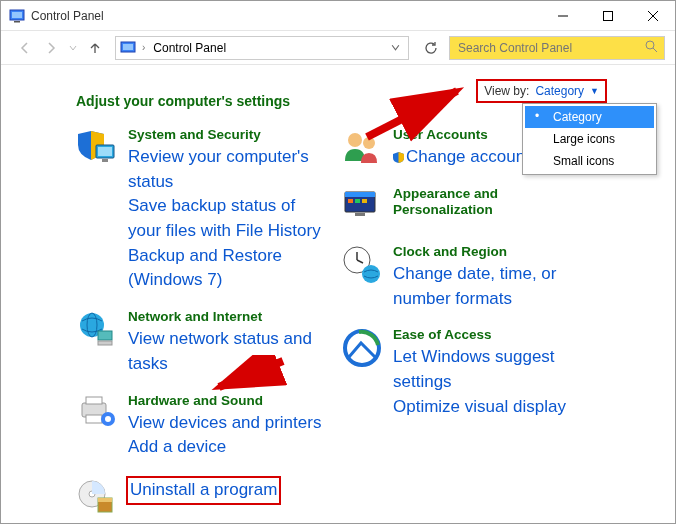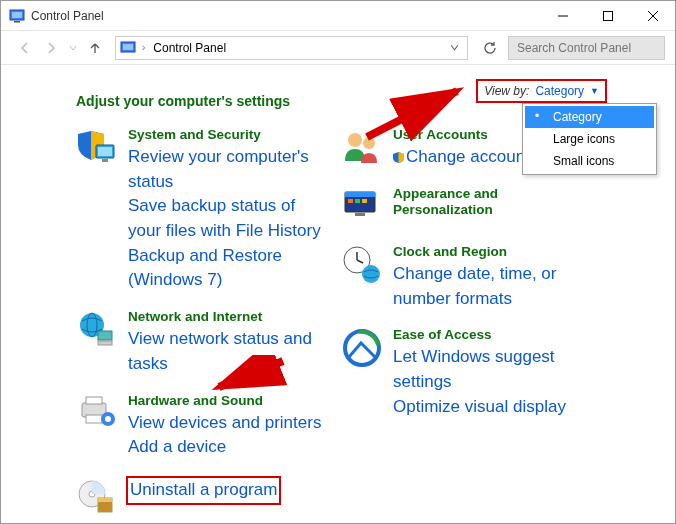--- a/index.html
+++ b/index.html
@@ -63,28 +63,28 @@
   }
   .addressbar .addr-icon { width: 16px; height: 16px; display: inline-flex; align-items: center; justify-content: center; }
   .addressbar .addr-text { flex: 1; color: #000; font-size: 12px; padding-left: 2px; }
   .addressbar .addr-drop { color: #666; padding-right: 4px; }
   .refresh {
     width: 24px; height: 24px;
     display: flex; align-items: center; justify-content: center;
     color: #555;
   }
   .searchbox {
-    width: 157px;
+    width: 216px;
     height: 24px;
     border: 1px solid #ccc;
     display: flex;
     align-items: center;
     padding: 0 6px;
     gap: 6px;
-    background: #e5e5e5;
+    background: #fde047;
   }
   .searchbox input {
     flex: 1; border: none; outline: none; font-size: 12px; color: #777;
     background: transparent;
   }
   .searchbox .mag { color: #888; }
   
   .content {
     padding: 28px 25px 10px 25px;
     position: relative;
@@ -98,21 +98,21 @@
     position: absolute;
     top: 14px;
     right: 68px;
     border: 2px solid #d60000;
     padding: 3px 6px;
     display: flex;
     align-items: center;
     gap: 6px;
     background: #fff;
   }
-  .viewby .vb-label { color: #333; font-style: italic; }
+  .viewby .vb-label { color: #333; }
   .viewby .vb-value { color: #0b57d0; }
   .viewby .vb-caret { color: #0b57d0; font-size: 9px; }
   
   .dropdown {
     position: absolute;
     top: 38px;
     right: 18px;
     width: 135px;
     border: 1px solid #a0a0a0;
     background: #fff;

